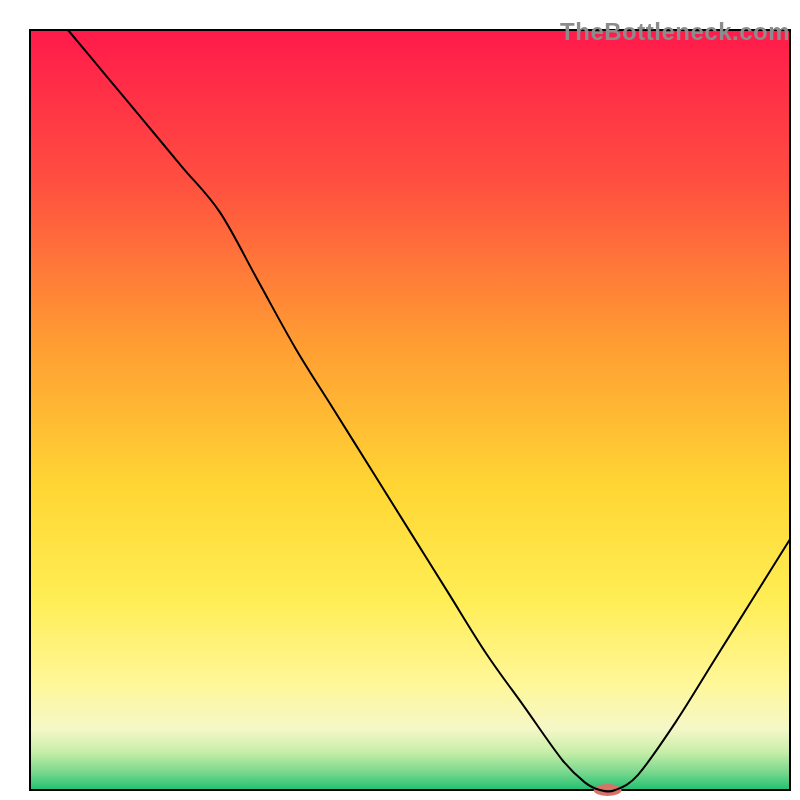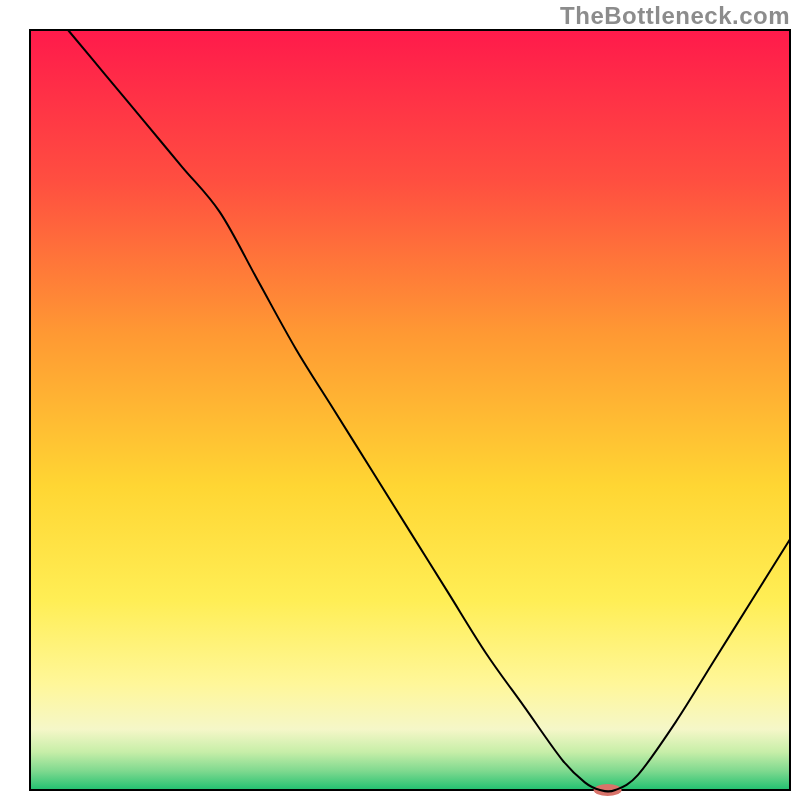--- a/index.html
+++ b/index.html
@@ -10,21 +10,21 @@
     background: #ffffff;
     font-family: Arial, Helvetica, sans-serif;
   }
   .chart-wrap {
     position: relative;
     width: 800px;
     height: 800px;
   }
   .watermark {
     position: absolute;
-    top: 2px;
+    top: 18px;
     right: 10px;
     font-size: 24px;
     font-weight: 600;
     color: #8c8c8c;
     letter-spacing: 0.5px;
   }
   svg {
     display: block;
   }
 </style>

